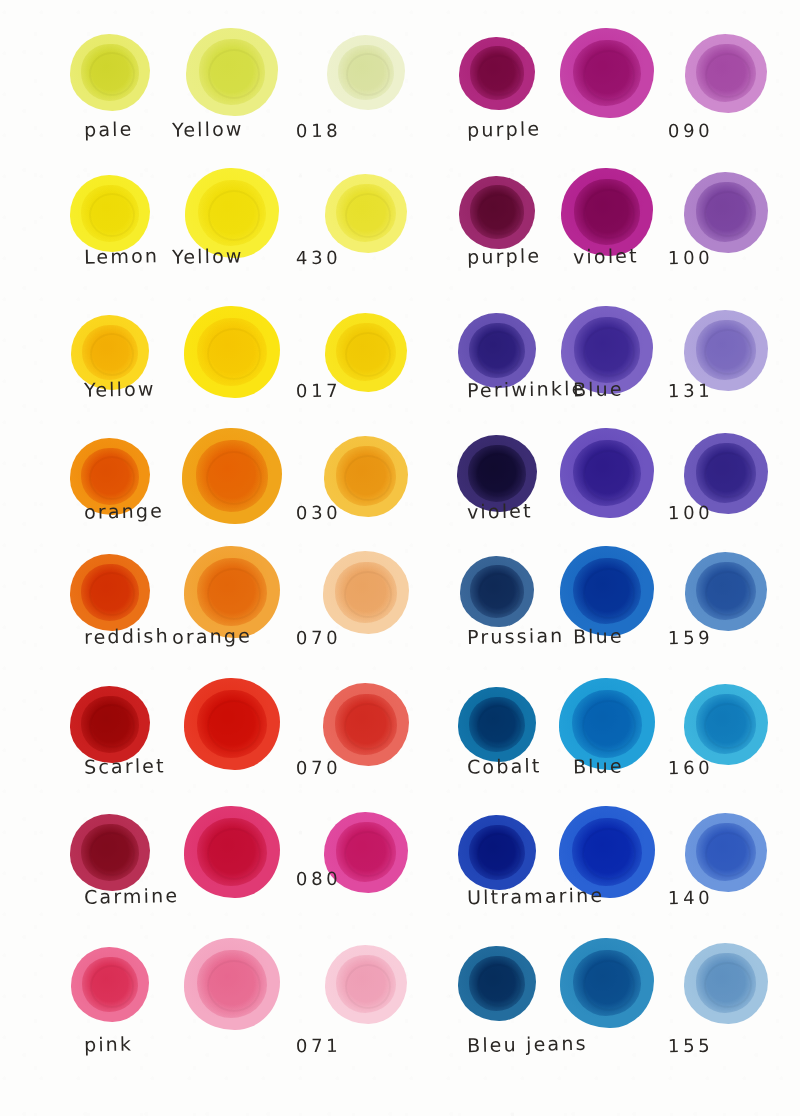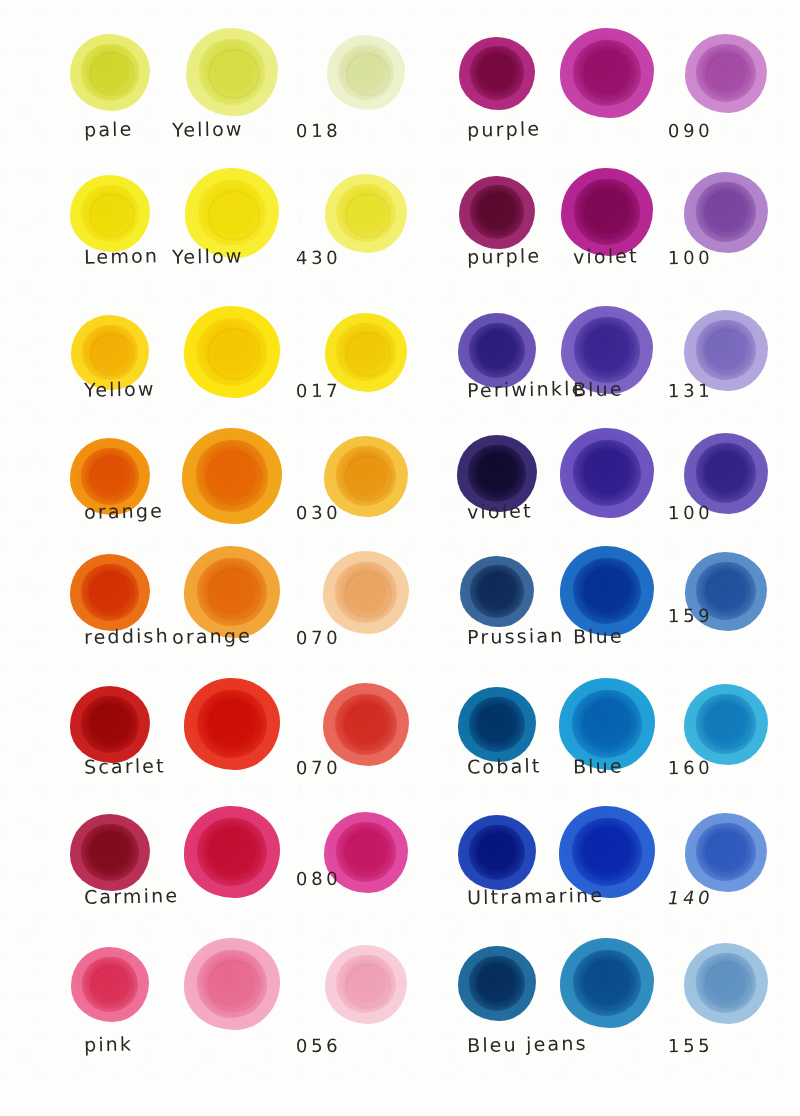--- a/index.html
+++ b/index.html
@@ -238,21 +238,21 @@
         <div class="ring"></div>
       </div>
     </div>
     <div class="swatch-slot" style="left: 325px; top: 945px;">
       <div class="blob" style="width: 82px; height: 78.72px; background: radial-gradient(at 45% 42%, rgb(246, 197, 212) 0%, rgb(248, 205, 218) 58%, rgb(248, 205, 218) 80%, rgba(255, 255, 255, 0) 100%) rgb(248, 205, 218);">
         <div class="core" style="background: radial-gradient(at 50% 48%, rgb(246, 197, 212) 0%, rgb(246, 197, 212) 45%, rgba(255, 255, 255, 0) 92%);"></div>
         <div class="ring"></div>
       </div>
     </div>
     <div class="label" style="left: 84px; top: 1033px;">pink</div>
-    <div class="label code" style="left: 296px; top: 1035px;">056</div>
+    <div class="label code" style="left: 296px; top: 1035px;">071</div>
     <div class="swatch-slot" style="left: 459px; top: 37px;">
       <div class="blob" style="width: 76px; height: 72.96px; background: radial-gradient(at 45% 42%, rgb(166, 30, 115) 0%, rgb(176, 42, 128) 58%, rgb(176, 42, 128) 80%, rgba(255, 255, 255, 0) 100%) rgb(176, 42, 128);">
         <div class="core" style="background: radial-gradient(at 50% 48%, rgb(166, 30, 115) 0%, rgb(166, 30, 115) 45%, rgba(255, 255, 255, 0) 92%);"></div>
         <div class="ring"></div>
       </div>
     </div>
     <div class="swatch-slot" style="left: 560px; top: 28px;">
       <div class="blob" style="width: 94px; height: 90.24px; background: radial-gradient(at 45% 42%, rgb(191, 47, 156) 0%, rgb(197, 67, 168) 58%, rgb(197, 67, 168) 80%, rgba(255, 255, 255, 0) 100%) rgb(197, 67, 168);">
         <div class="core" style="background: radial-gradient(at 50% 48%, rgb(191, 47, 156) 0%, rgb(191, 47, 156) 45%, rgba(255, 255, 255, 0) 92%);"></div>
         <div class="ring"></div>
@@ -341,21 +341,21 @@
       </div>
     </div>
     <div class="swatch-slot" style="left: 685px; top: 552px;">
       <div class="blob" style="width: 82px; height: 78.72px; background: radial-gradient(at 45% 42%, rgb(81, 133, 194) 0%, rgb(91, 143, 201) 58%, rgb(91, 143, 201) 80%, rgba(255, 255, 255, 0) 100%) rgb(91, 143, 201);">
         <div class="core" style="background: radial-gradient(at 50% 48%, rgb(81, 133, 194) 0%, rgb(81, 133, 194) 45%, rgba(255, 255, 255, 0) 92%);"></div>
         <div class="ring"></div>
       </div>
     </div>
     <div class="label" style="left: 467px; top: 625px;">Prussian</div>
     <div class="label" style="left: 573px; top: 625px;">Blue</div>
-    <div class="label code" style="left: 668px; top: 605px;">159</div>
+    <div class="label code" style="left: 668px; top: 627px;">159</div>
     <div class="swatch-slot" style="left: 458px; top: 687px;">
       <div class="blob" style="width: 78px; height: 74.88px; background: radial-gradient(at 45% 42%, rgb(10, 102, 153) 0%, rgb(18, 115, 168) 58%, rgb(18, 115, 168) 80%, rgba(255, 255, 255, 0) 100%) rgb(18, 115, 168);">
         <div class="core" style="background: radial-gradient(at 50% 48%, rgb(10, 102, 153) 0%, rgb(10, 102, 153) 45%, rgba(255, 255, 255, 0) 92%);"></div>
         <div class="ring"></div>
       </div>
     </div>
     <div class="swatch-slot" style="left: 559px; top: 678px;">
       <div class="blob" style="width: 96px; height: 92.16px; background: radial-gradient(at 45% 42%, rgb(23, 149, 208) 0%, rgb(34, 160, 216) 58%, rgb(34, 160, 216) 80%, rgba(255, 255, 255, 0) 100%) rgb(34, 160, 216);">
         <div class="core" style="background: radial-gradient(at 50% 48%, rgb(23, 149, 208) 0%, rgb(23, 149, 208) 45%, rgba(255, 255, 255, 0) 92%);"></div>
         <div class="ring"></div>
@@ -382,21 +382,21 @@
         <div class="ring"></div>
       </div>
     </div>
     <div class="swatch-slot" style="left: 685px; top: 813px;">
       <div class="blob" style="width: 82px; height: 78.72px; background: radial-gradient(at 45% 42%, rgb(97, 141, 216) 0%, rgb(108, 150, 221) 58%, rgb(108, 150, 221) 80%, rgba(255, 255, 255, 0) 100%) rgb(108, 150, 221);">
         <div class="core" style="background: radial-gradient(at 50% 48%, rgb(97, 141, 216) 0%, rgb(97, 141, 216) 45%, rgba(255, 255, 255, 0) 92%);"></div>
         <div class="ring"></div>
       </div>
     </div>
     <div class="label" style="left: 467px; top: 885px;">Ultramarine</div>
-    <div class="label code" style="left: 668px; top: 887px; font-style: italic;">140</div>
+    <div class="label code" style="left: 668px; top: 887px;">140</div>
     <div class="swatch-slot" style="left: 458px; top: 946px;">
       <div class="blob" style="width: 78px; height: 74.88px; background: radial-gradient(at 45% 42%, rgb(23, 95, 144) 0%, rgb(35, 109, 158) 58%, rgb(35, 109, 158) 80%, rgba(255, 255, 255, 0) 100%) rgb(35, 109, 158);">
         <div class="core" style="background: radial-gradient(at 50% 48%, rgb(23, 95, 144) 0%, rgb(23, 95, 144) 45%, rgba(255, 255, 255, 0) 92%);"></div>
         <div class="ring"></div>
       </div>
     </div>
     <div class="swatch-slot" style="left: 560px; top: 938px;">
       <div class="blob" style="width: 94px; height: 90.24px; background: radial-gradient(at 45% 42%, rgb(34, 128, 182) 0%, rgb(47, 141, 192) 58%, rgb(47, 141, 192) 80%, rgba(255, 255, 255, 0) 100%) rgb(47, 141, 192);">
         <div class="core" style="background: radial-gradient(at 50% 48%, rgb(34, 128, 182) 0%, rgb(34, 128, 182) 45%, rgba(255, 255, 255, 0) 92%);"></div>
         <div class="ring"></div>

